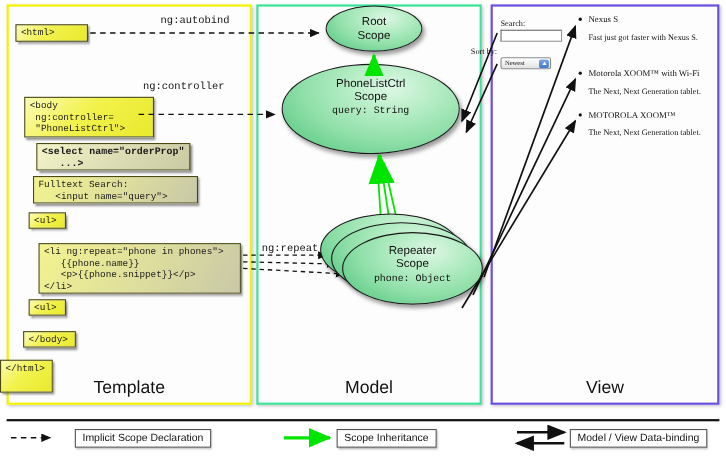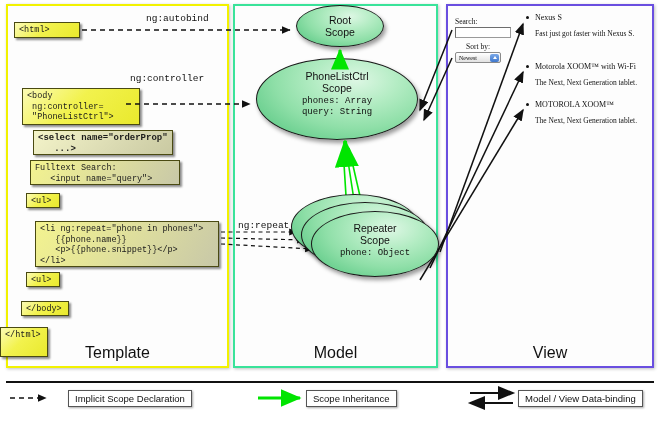--- a/index.html
+++ b/index.html
@@ -225,39 +225,38 @@
 
   <div class="ellipse" style="left:296px; top:5px; width:88px; height:42px; padding-top:8px;">
     <div class="ell-title">Root</div>
     <div class="ell-title">Scope</div>
   </div>
 
   <div class="ellipse" style="left:256px; top:58px; width:162px; height:82px; padding-top:11px;">
     <div class="ell-title">PhoneListCtrl</div>
     <div class="ell-title">Scope</div>
     <div class="ell-props">
-      <div>phones: Array</div>
       <div>query: String</div>
     </div>
   </div>
 
   <div class="ellipse" style="left:291px; top:194px; width:128px; height:66px; z-index:1;"></div>
   <div class="ellipse" style="left:301px; top:202px; width:128px; height:66px; z-index:2;"></div>
   <div class="ellipse" style="left:311px; top:211px; width:128px; height:66px; padding-top:10px; z-index:3;">
     <div class="ell-title">Repeater</div>
     <div class="ell-title">Scope</div>
     <div class="ell-props">
       <div>phone: Object</div>
     </div>
   </div>
 
   <div class="view-label" style="left:455px; top:17px;">Search:</div>
   <input class="view-input" style="left: 455px; top: 27px; width: 56px; height: 11px; font-size: 7px; font-family: &quot;Liberation Serif&quot;, serif;" value="">
 
-  <div class="view-label" style="left:466px; top:42px;">Sort by:</div>
+  <div class="view-label" style="left:428px; top:42px;">Sort by:</div>
   <div class="view-select" style="left:455px; top:52px; width:46px; height:11px;">
     <span>Newest</span>
     <span class="knob"></span>
   </div>
 
   <div class="phone-item" style="left:535px; top:13px;">
     <span class="bullet"></span>
     <div class="phone-name">Nexus S</div>
     <div class="phone-snip">Fast just got faster with Nexus S.</div>
   </div>

